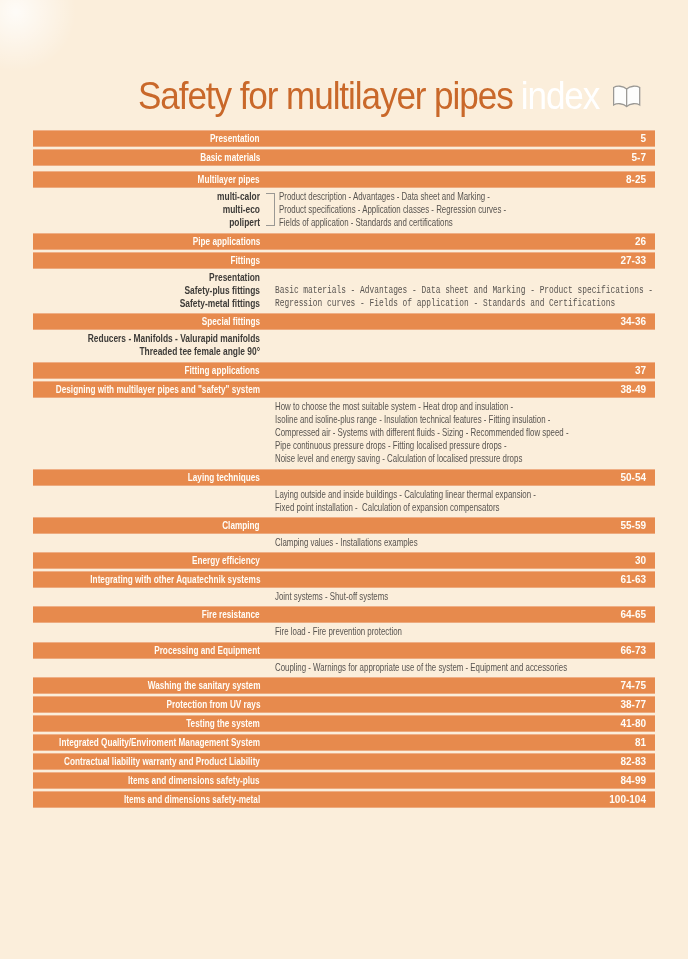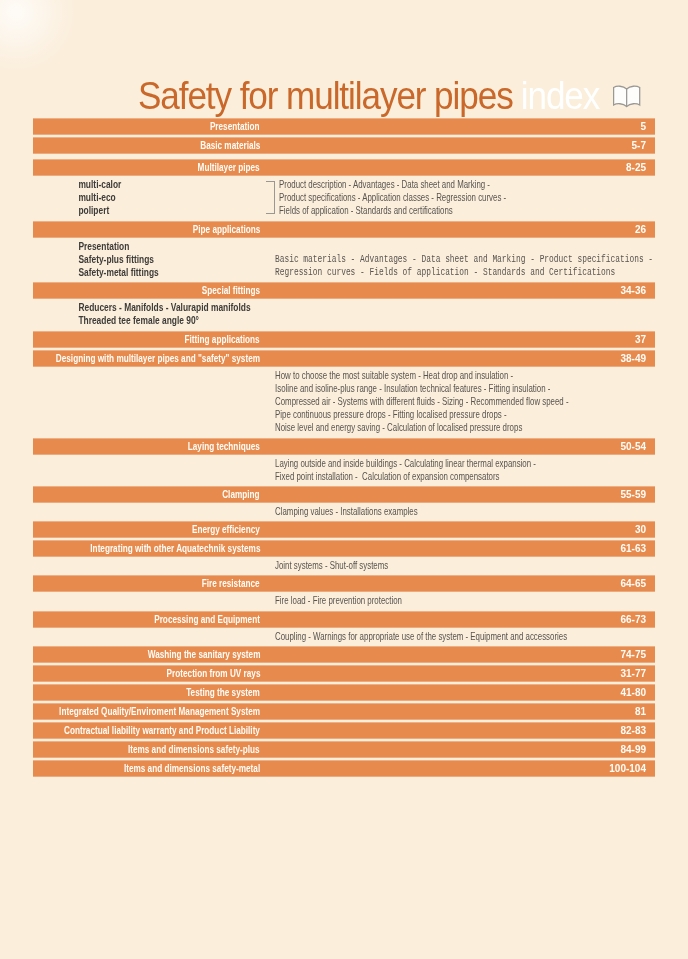--- a/index.html
+++ b/index.html
@@ -38,21 +38,21 @@
     font-weight:400;
   }
   .index-word{
     font-size:39px;
     letter-spacing:-1.2px;
     color:#ffffff;
     font-weight:400;
   }
   .book-icon{flex:0 0 auto;margin-left:4px;margin-top:6px;}
   
-  .toc{margin:0 33px 0 33px;}
+  .toc{margin:12px 33px 0 33px;}
   .bar{
     display:flex;align-items:center;
     height:17px;
     background:#e78a4d;
     box-shadow:inset 0 1px 0 rgba(255,255,255,.32), inset 0 -1px 0 rgba(255,255,255,.28);
     margin-bottom:2px;
   }
   .bar-left{
     width:227px;
     display:flex;justify-content:flex-end;
@@ -71,21 +71,21 @@
     font-size:10px;font-weight:bold;
     color:#fffdf8;
     white-space:pre;
   }
   .detail{
     display:flex;
     margin:2px 0 3px 0;
   }
   .detail-labels{
     width:227px;flex:0 0 auto;
-    text-align:left;
+    text-align:right;
   }
   .label-line{
     font-size:10.5px;font-weight:bold;
     color:#3d3b38;
     line-height:13.2px;
     white-space:pre;
     transform:scaleX(.8);
     transform-origin:100% 50%;
   }
   .bracket{
@@ -159,20 +159,26 @@
           <div class="desc-line">Product specifications - Application classes - Regression curves -</div>
           <div class="desc-line">Fields of application - Standards and certifications</div>
         </div>
       </div>
       <div class="bar">
         <div class="bar-left">
           <span class="bar-label">Pipe applications</span>
         </div>
         <span class="bar-pages">26</span>
       </div>
+      <div class="bar">
+        <div class="bar-left">
+          <span class="bar-label">Fittings</span>
+        </div>
+        <span class="bar-pages">27-33</span>
+      </div>
       <div class="detail">
         <div class="detail-labels">
           <div class="label-line">Presentation</div>
           <div class="label-line">Safety-plus fittings</div>
           <div class="label-line">Safety-metal fittings</div>
         </div>
         <div class="detail-descs offset1">
           <div class="desc-line">Basic materials - Advantages - Data sheet and Marking - Product specifications -</div>
           <div class="desc-line">Regression curves - Fields of application - Standards and Certifications</div>
         </div>
@@ -282,21 +288,21 @@
       <div class="bar">
         <div class="bar-left">
           <span class="bar-label">Washing the sanitary system</span>
         </div>
         <span class="bar-pages">74-75</span>
       </div>
       <div class="bar">
         <div class="bar-left">
           <span class="bar-label">Protection from UV rays</span>
         </div>
-        <span class="bar-pages">31-77</span>
+        <span class="bar-pages">38-77</span>
       </div>
       <div class="bar">
         <div class="bar-left">
           <span class="bar-label">Testing the system</span>
         </div>
         <span class="bar-pages">41-80</span>
       </div>
       <div class="bar">
         <div class="bar-left">
           <span class="bar-label">Integrated Quality/Enviroment Management System</span>

